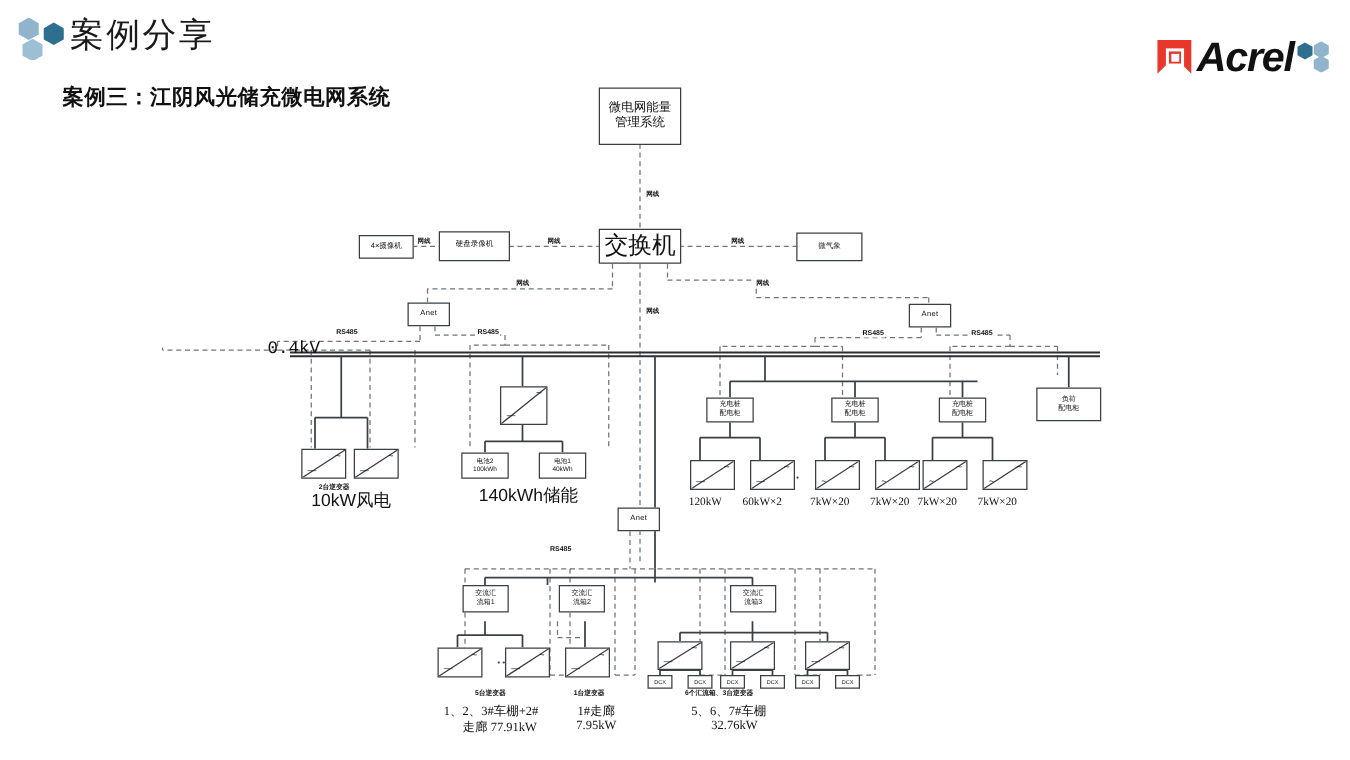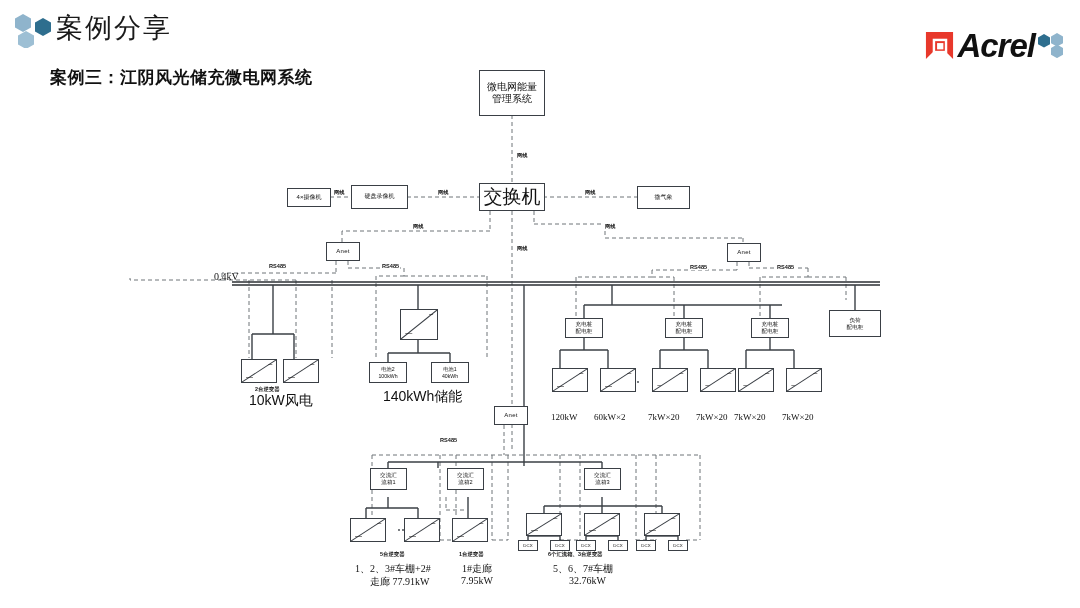--- a/index.html
+++ b/index.html
@@ -47,24 +47,24 @@
 
   
   .inv{position:absolute;box-sizing:border-box;border:1.3px solid #3a3f45;background:#fff;}
   .inv .diag{position:absolute;left:0;top:0;width:100%;height:100%;}
   .inv .lt{position:absolute;left:12%;bottom:10%;font-size:7px;color:#111;line-height:1;}
   .inv .rt{position:absolute;right:10%;top:4%;font-size:8px;color:#111;line-height:1;}
 
   .lbl{position:absolute;color:#111;white-space:nowrap;}
   .lbl-net{font-size:5.2px;font-weight:bold;background:#fff;padding:0 1px;}
   .lbl-485{font-size:5.6px;font-weight:bold;background:#fff;padding:0 1px;}
-  .lbl-cap{font-family:"Liberation Serif","DejaVu Serif",serif;font-size:9px;margin-top:16px;}
+  .lbl-cap{font-family:"Liberation Serif","DejaVu Serif",serif;font-size:9px;}
   .lbl-cap-sm{font-size:5.4px;font-weight:bold;}
   .lbl-big{font-family:Liberation Sans, sans-serif;font-size:14px;}
-  .lbl-kv{font-family:Liberation Serif, serif;font-size:10px;}
+  .lbl-kv{font-family:Liberation Mono, monospace;font-size:14px;}
   .lbl-mid{font-family:"Liberation Serif","DejaVu Serif",serif;font-size:10px;}
   .dcx{
     position:absolute;box-sizing:border-box;border:1.1px solid #3a3f45;background:#fff;
     font-size:4.4px;display:flex;align-items:center;justify-content:center;color:#111;
   }
 </style>
 </head>
 <body>
 
 <svg class="hex-deco" viewBox="0 0 40 34">

